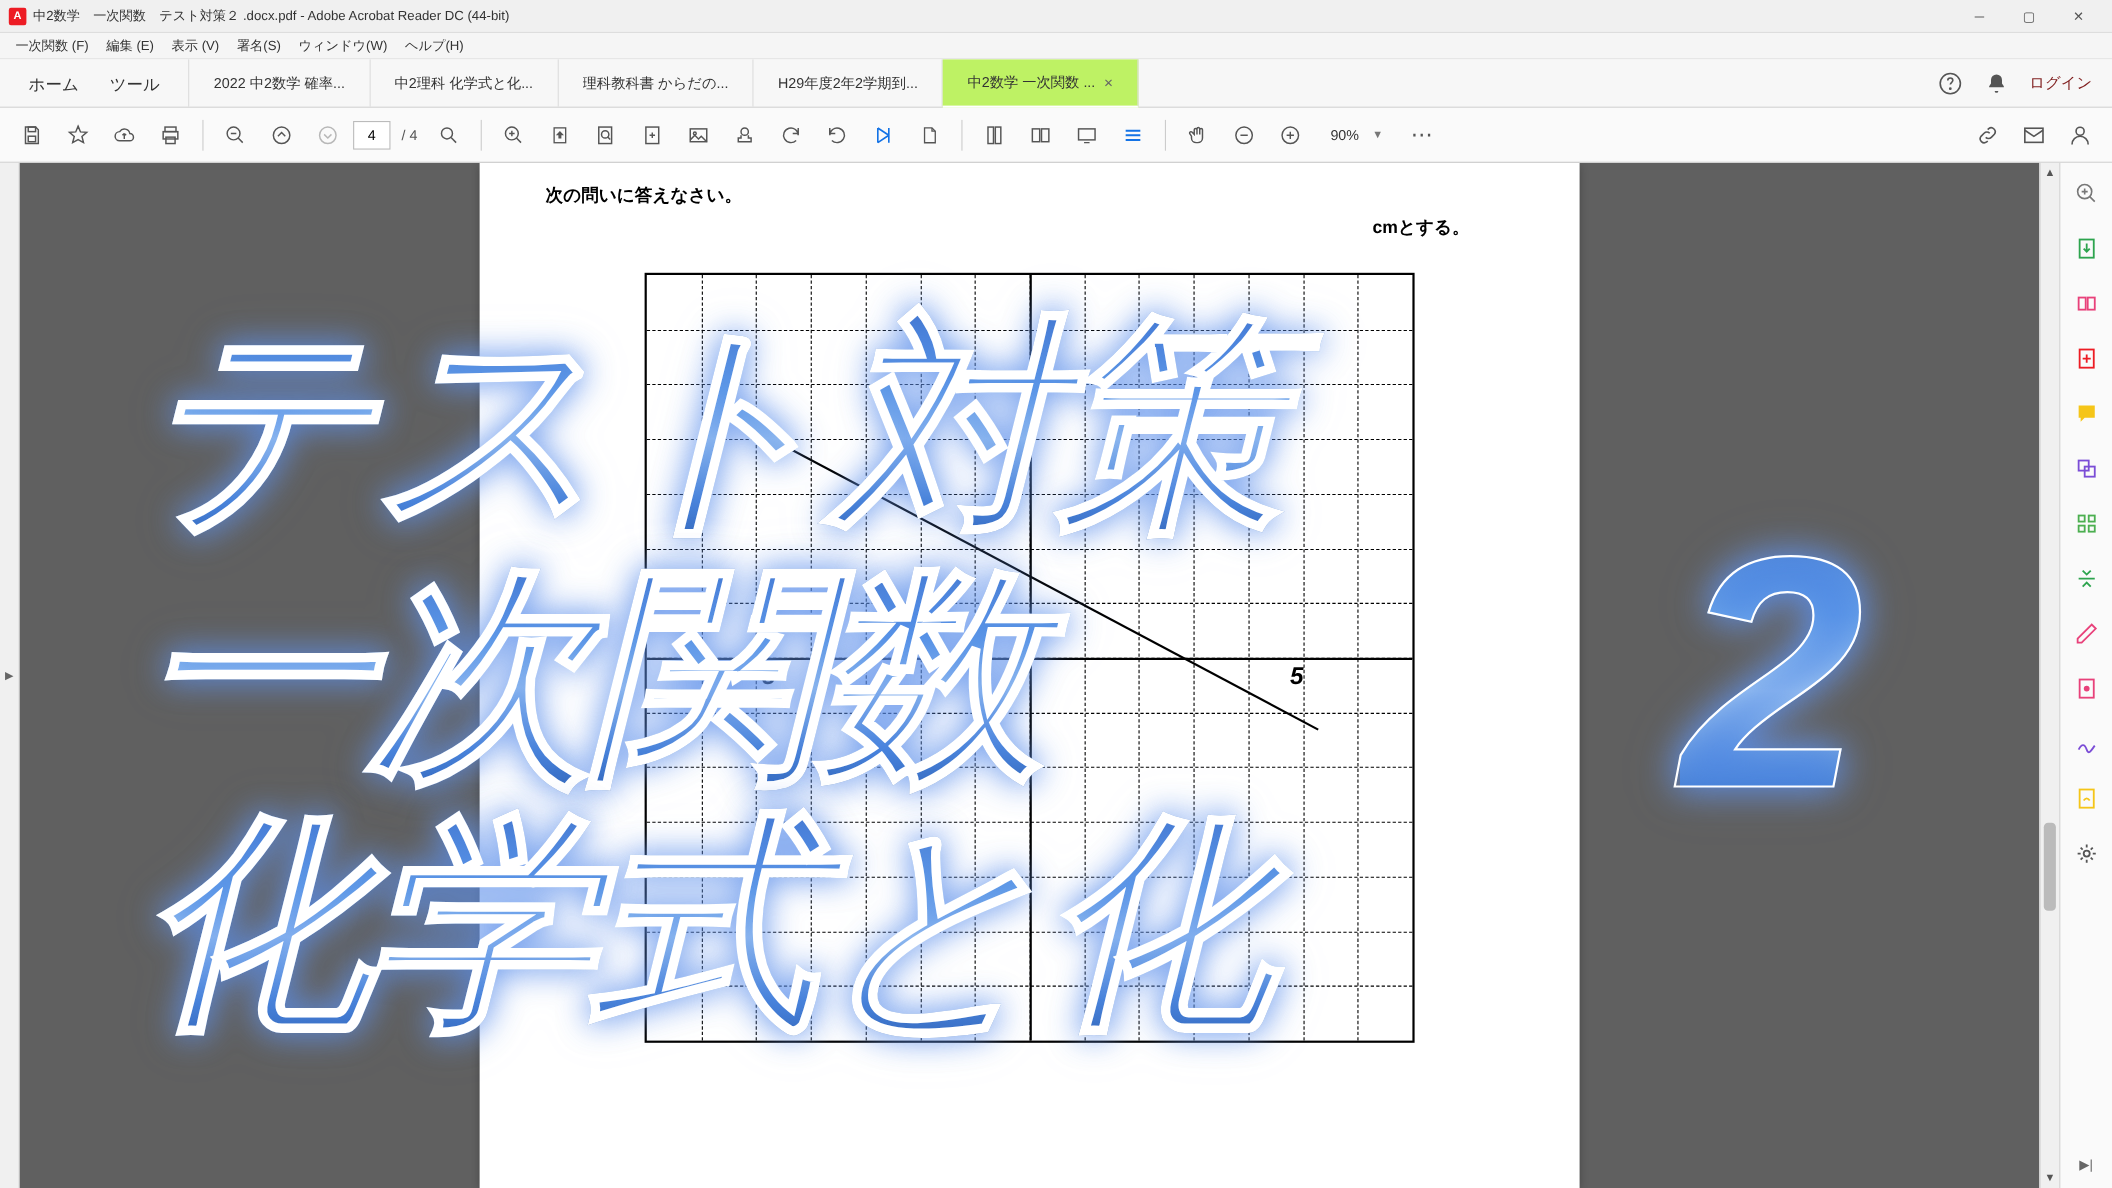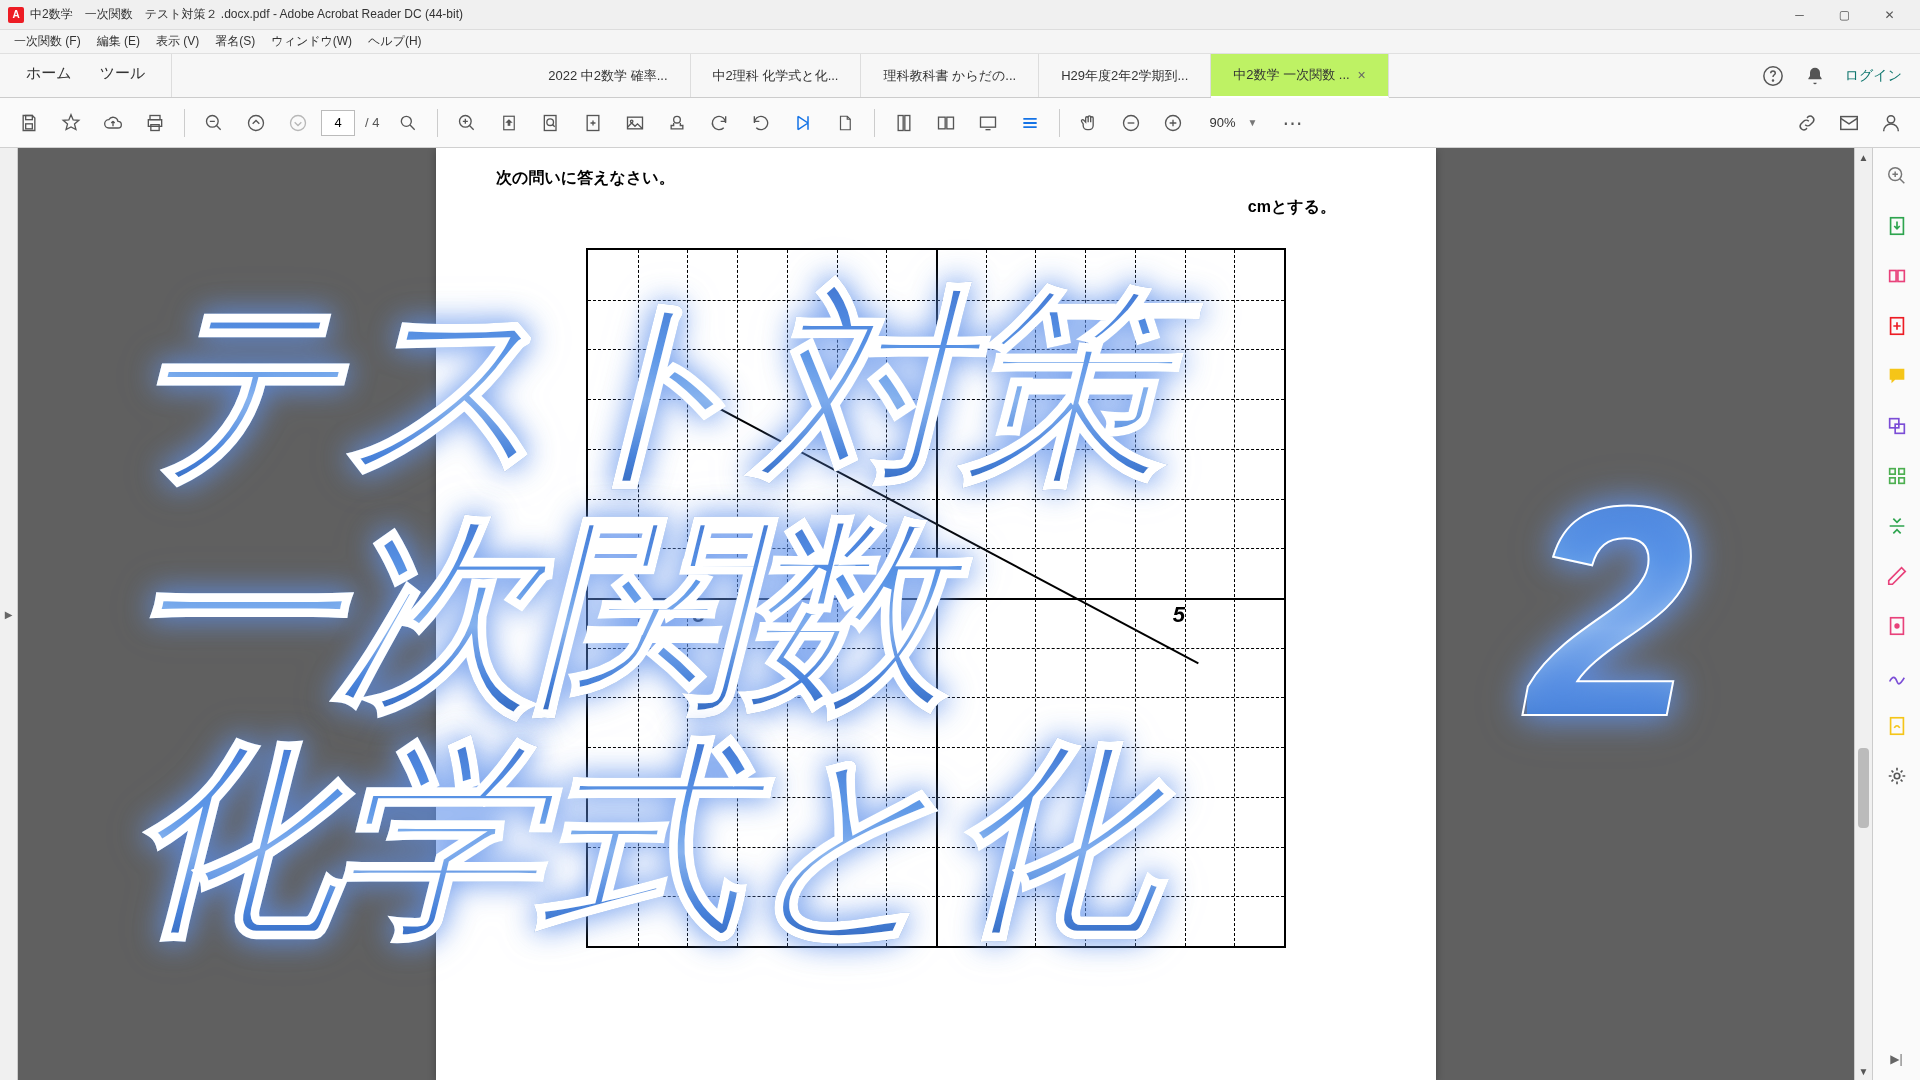--- a/index.html
+++ b/index.html
@@ -11,30 +11,30 @@
 .titlebar .title-text { flex: 1; }
 .titlebar .win-controls { display: flex; gap: 0; }
 .titlebar .win-btn { width: 45px; height: 30px; display: flex; align-items: center; justify-content: center; cursor: pointer; font-size: 12px; color: #555; }
 
 
 .menubar { height: 24px; background: #f5f5f5; display: flex; align-items: center; padding: 0 6px; font-size: 12px; color: #333; border-bottom: 1px solid #e0e0e0; }
 .menubar .menu-item { padding: 3px 8px; cursor: pointer; }
 
 
 .tabbar { height: 44px; background: #f7f7f7; display: flex; align-items: stretch; border-bottom: 1px solid #ccc; }
-.tabbar .home-tabs { display: flex; align-items: flex-start; padding: 0 12px; border-right: 1px solid #ddd; }
+.tabbar .home-tabs { display: flex; align-items: flex-end; padding: 0 12px; border-right: 1px solid #ddd; }
 .tabbar .home-tab { font-size: 15px; color: #333; padding: 10px 14px; cursor: pointer; }
-.tabbar .doc-tabs { display: flex; flex: 1; align-items: stretch; justify-content: center; }
+.tabbar .doc-tabs { display: flex; flex: 1; align-items: stretch; }
 .tabbar .doc-tab { display: flex; align-items: center; padding: 0 22px; font-size: 13px; color: #333; border-right: 1px solid #ddd; cursor: pointer; position: relative; max-width: 200px; }
 .tabbar .doc-tab.active { background: #bef264; border-bottom: 2px solid #fff; margin-bottom: -1px; }
 .tabbar .doc-tab .tab-label { overflow: hidden; text-overflow: ellipsis; white-space: nowrap; }
 .tabbar .doc-tab .close-x { margin-left: 8px; font-size: 14px; color: #666; }
 .tabbar .right-controls { display: flex; align-items: center; gap: 18px; padding: 0 18px; }
 .tabbar .icon-btn { width: 24px; height: 24px; display: flex; align-items: center; justify-content: center; color: #555; cursor: pointer; font-size: 18px; }
-.tabbar .login-btn { font-size: 14px; color: #0f766e; cursor: pointer; }
+.tabbar .login-btn { font-size: 14px; color: #7f1d1d; cursor: pointer; }
 
 
 .toolbar { height: 50px; background: #fafafa; display: flex; align-items: center; padding: 0 10px; border-bottom: 1px solid #d0d0d0; gap: 4px; }
 .toolbar .tb-btn { width: 38px; height: 38px; display: flex; align-items: center; justify-content: center; color: #555; cursor: pointer; border-radius: 3px; }
 .toolbar .tb-sep { width: 1px; height: 28px; background: #ccc; margin: 0 6px; }
 .toolbar .page-input { width: 34px; height: 26px; text-align: center; font-size: 13px; border: 1px solid #bbb; }
 .toolbar .page-total { font-size: 13px; color: #555; padding: 0 6px; }
 .toolbar .zoom-combo { display: flex; align-items: center; gap: 4px; font-size: 13px; color: #333; margin: 0 6px; border: 1px solid transparent; padding: 2px 6px; cursor: pointer;}
 .toolbar .spacer { flex: 1; }
 .toolbar .right-group { display: flex; align-items: center; gap: 4px; }

